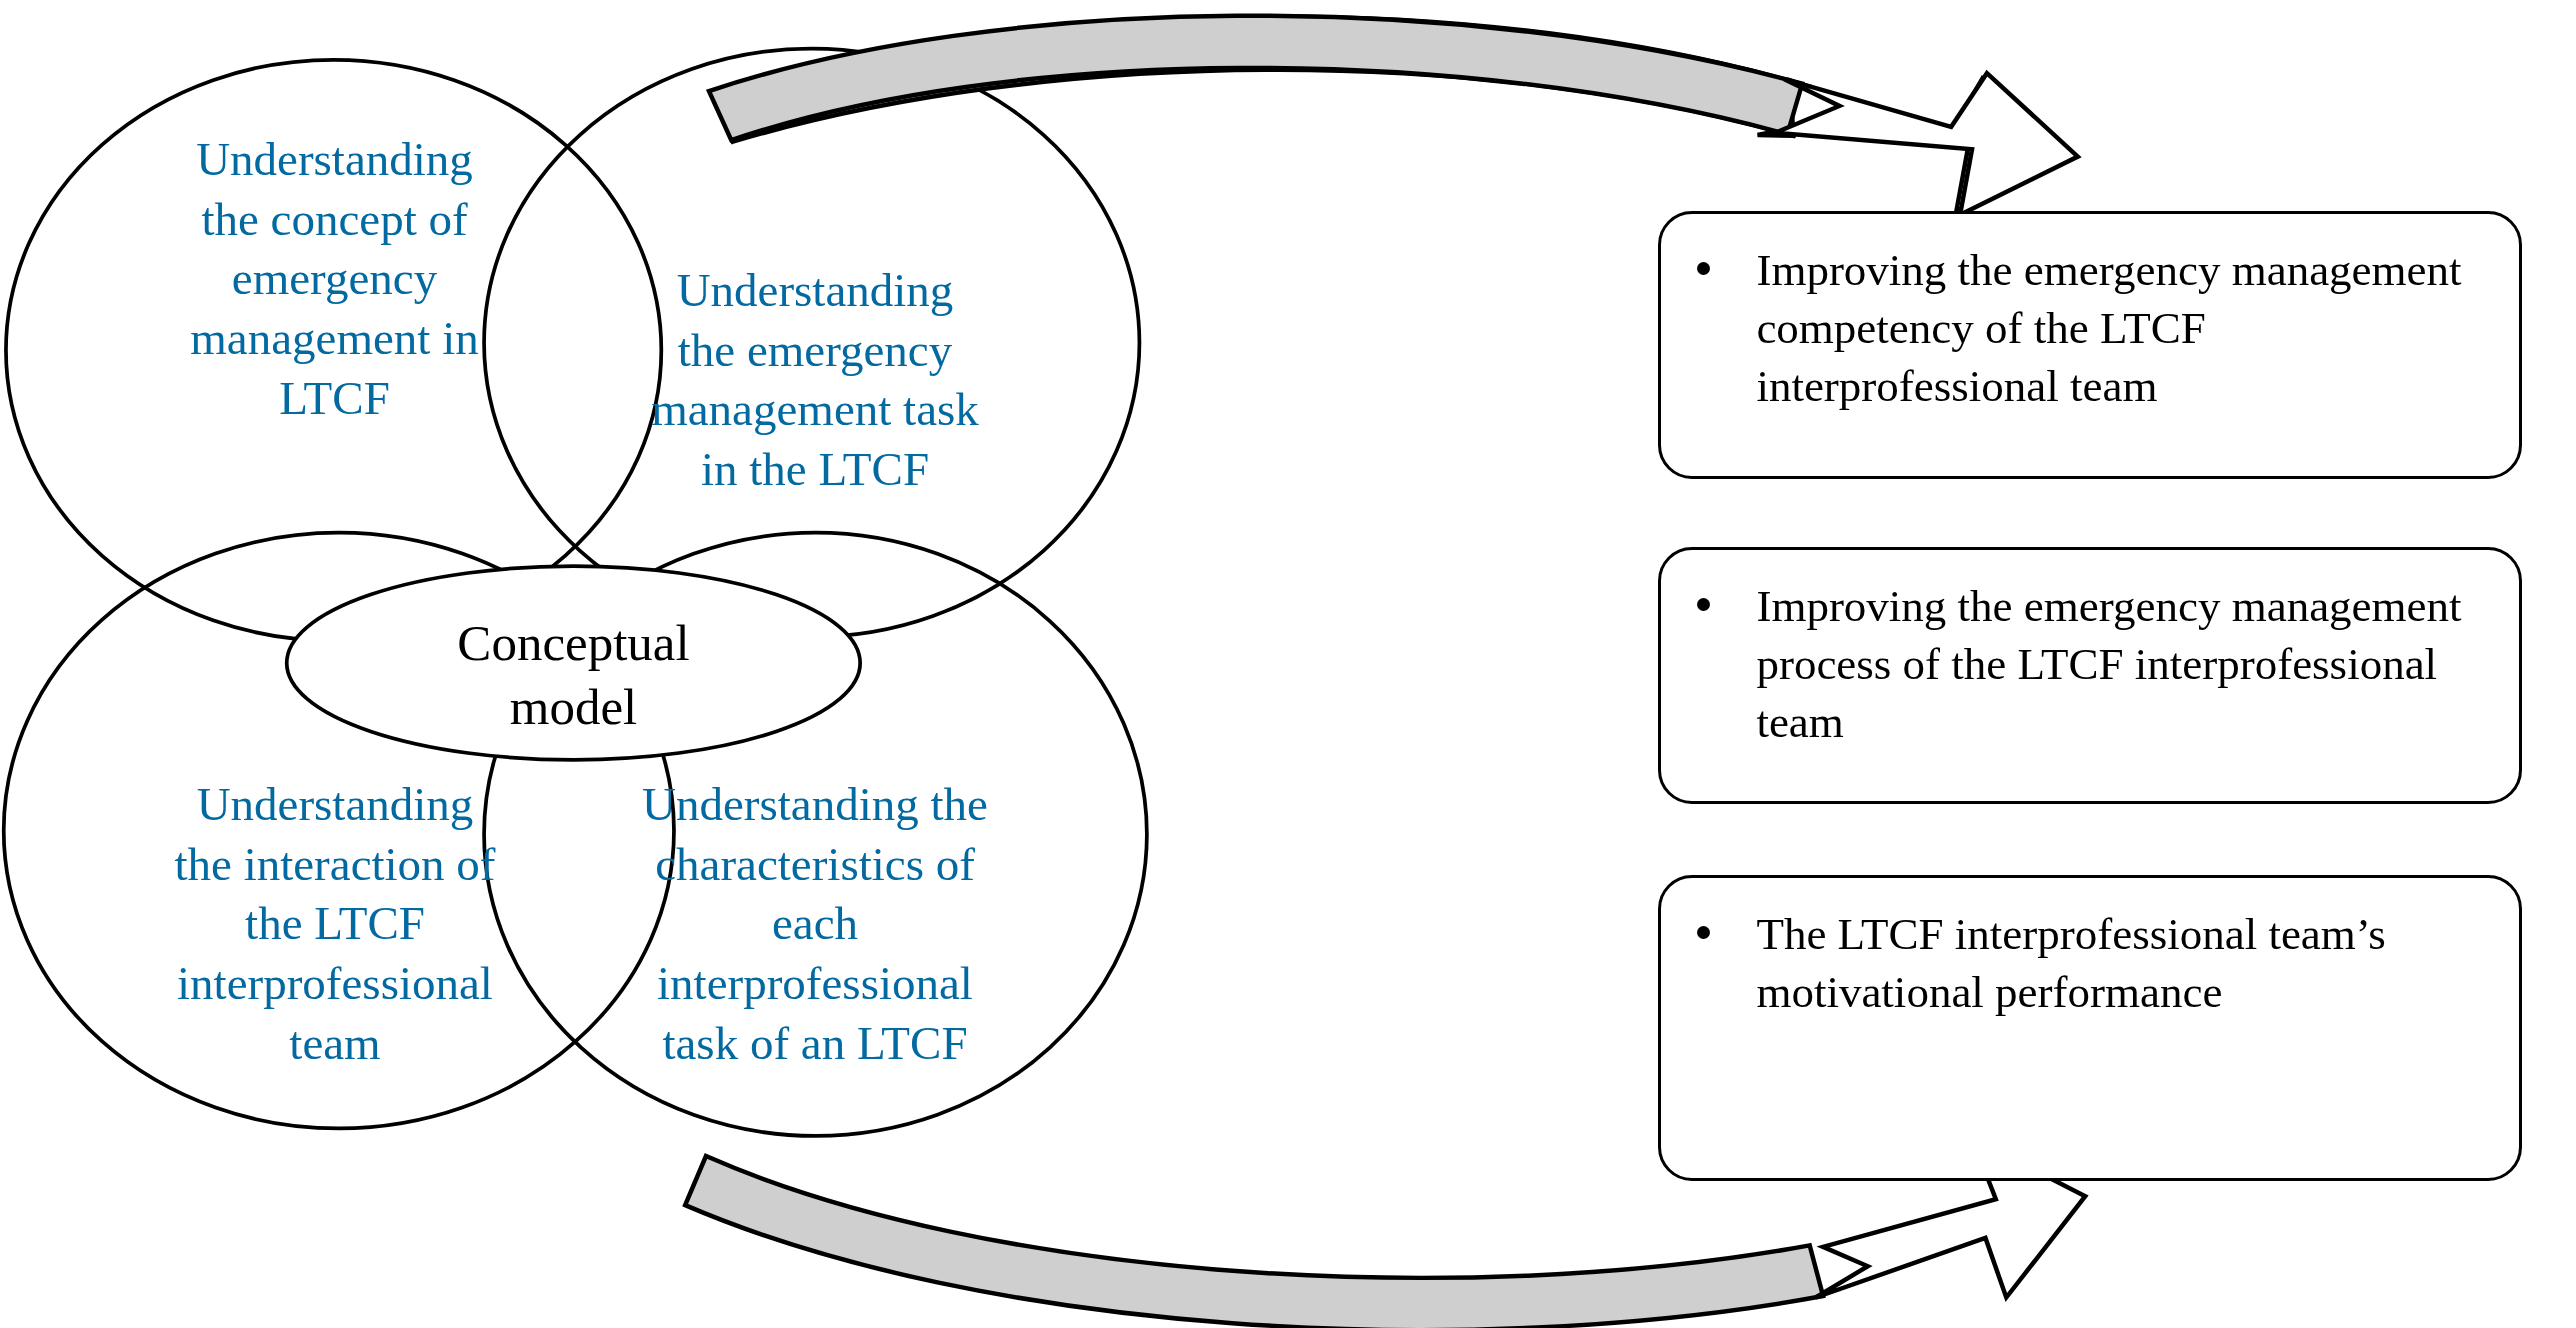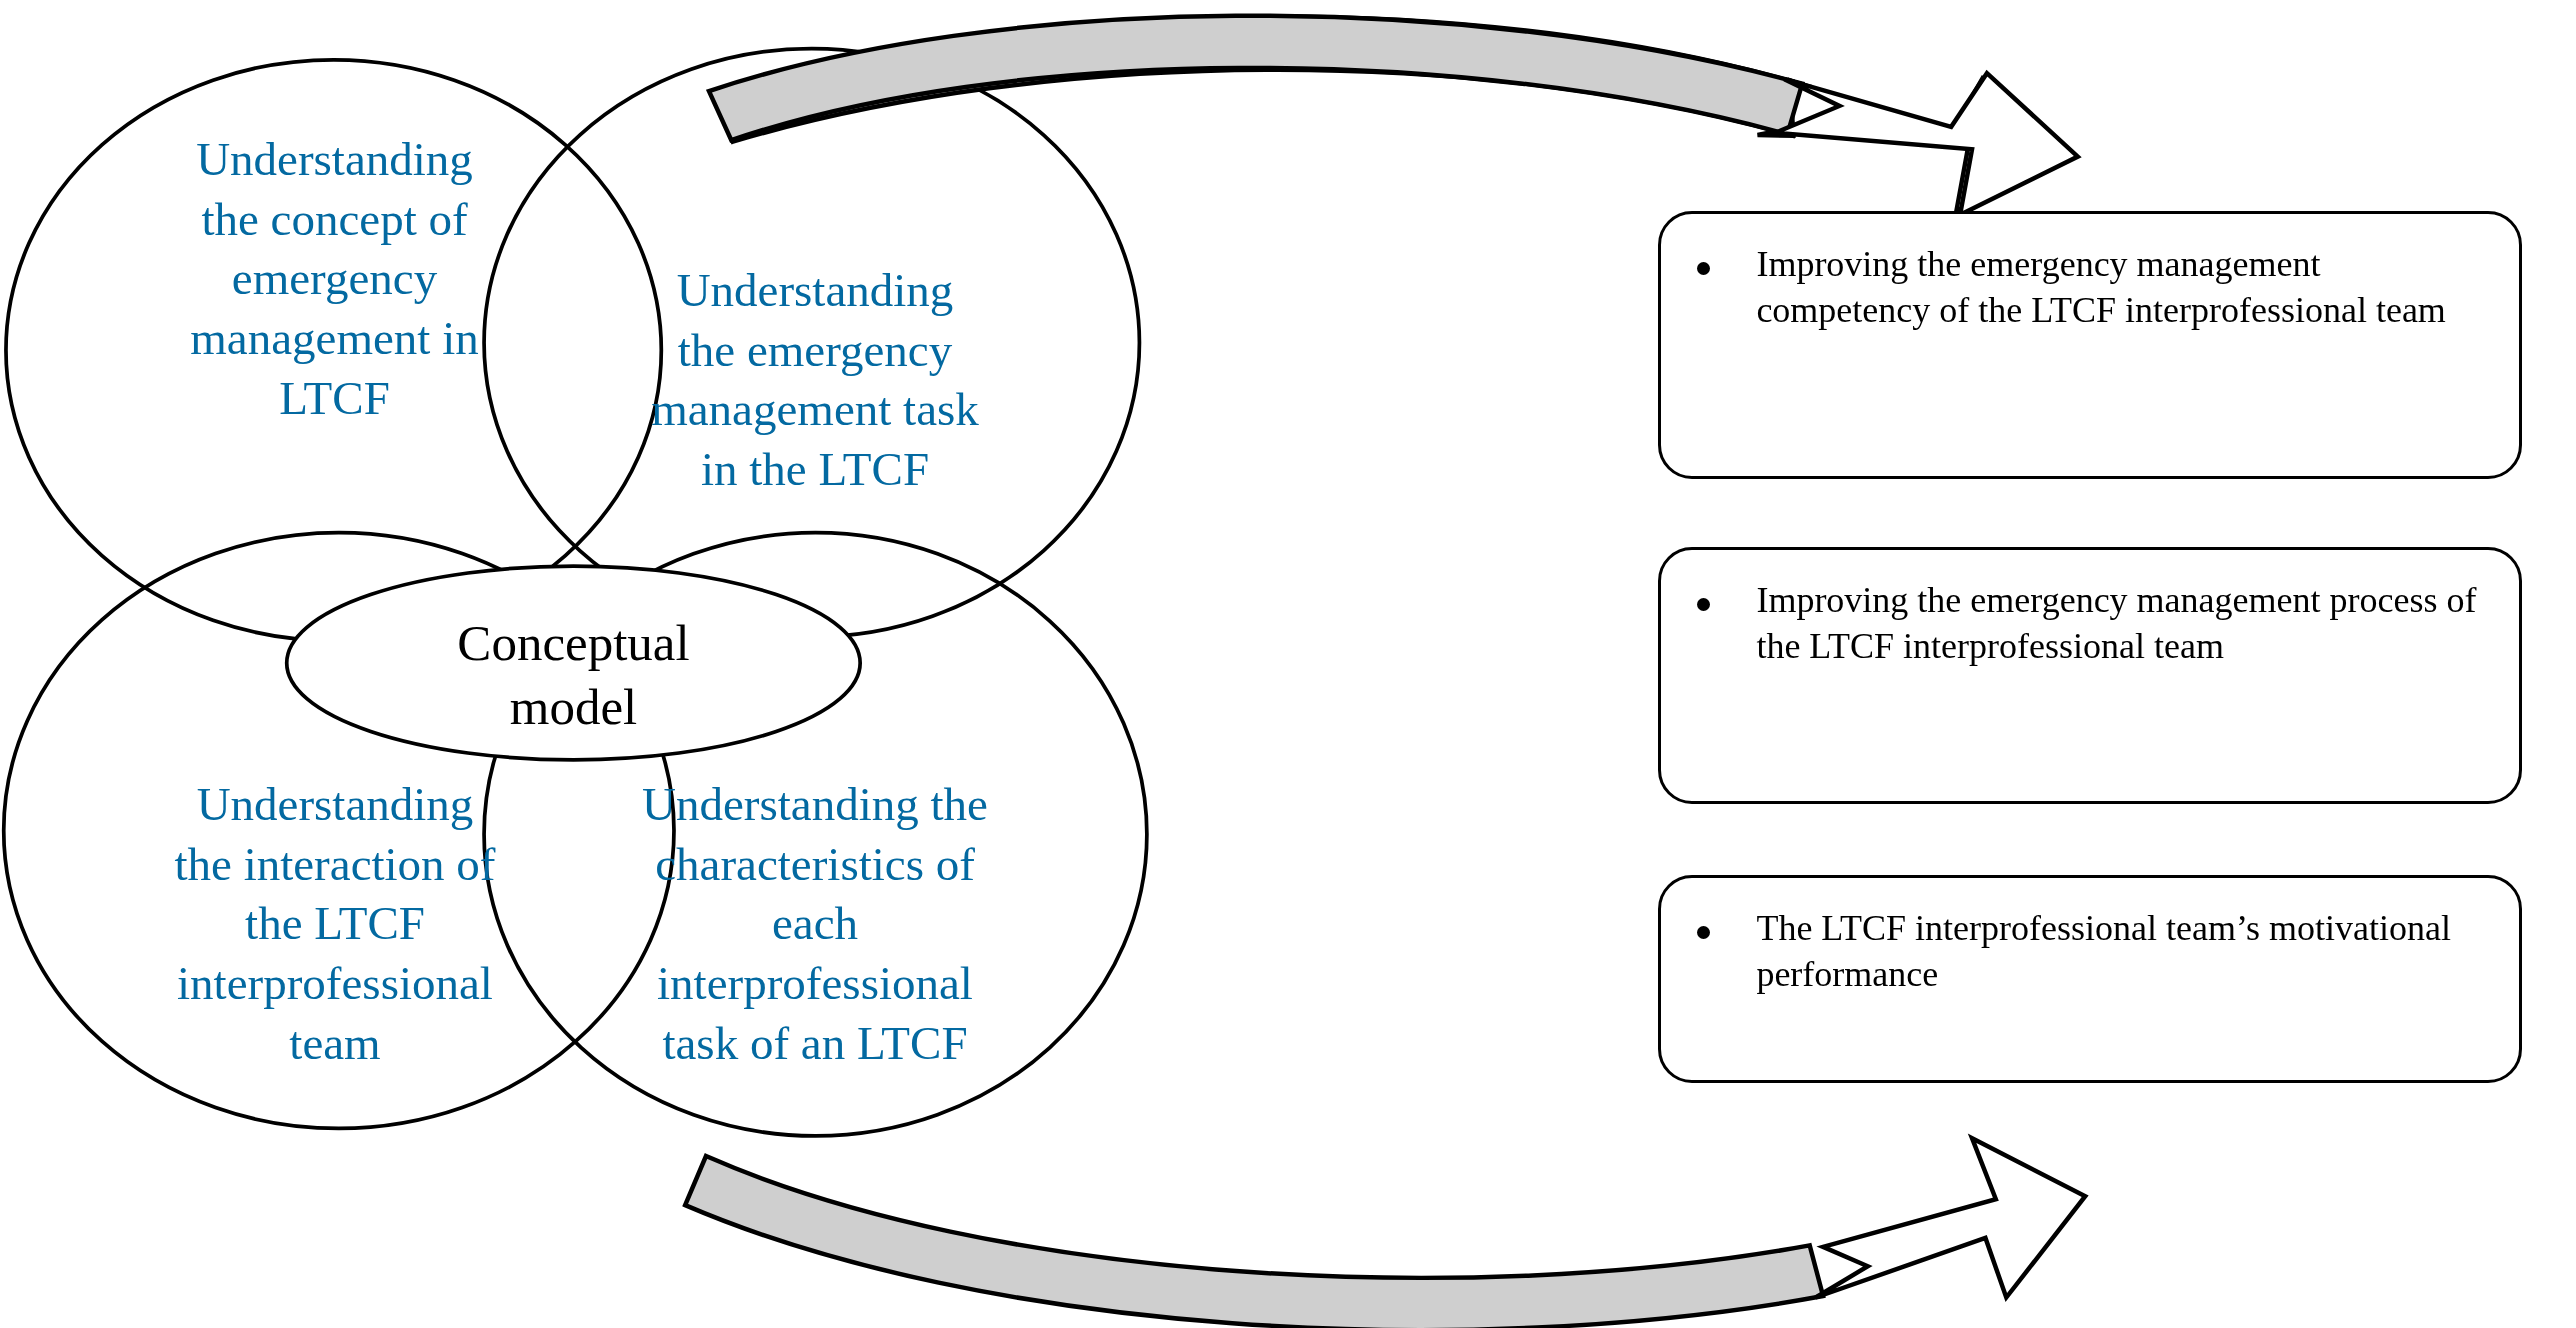--- a/index.html
+++ b/index.html
@@ -78,21 +78,21 @@
   .bullet-dot {
     width: 13.4px;
     height: 13.4px;
     border-radius: 50%;
     background: #000000;
     flex: 0 0 auto;
     margin-left: 36px;
     margin-top: 48px;
   }
   .outcome-text {
-    font-size: 36px;
+    font-size: 45px;
     line-height: 1.29;
     color: #000000;
     margin-left: 46px;
     margin-top: 27px;
     margin-right: 22.3px;
   }
 </style>
 </head>
 <body>
 
@@ -195,19 +195,19 @@
   <div class="outcome-box" style="left:1658px; top:211px; width:864px; height:268px;">
     <span class="bullet-dot"></span>
     <div class="outcome-text">Improving the emergency management competency of the LTCF interprofessional team</div>
   </div>
 
   <div class="outcome-box" style="left:1658px; top:547px; width:864px; height:257px;">
     <span class="bullet-dot"></span>
     <div class="outcome-text">Improving the emergency management process of the LTCF interprofessional team</div>
   </div>
 
-  <div class="outcome-box" style="left:1658px; top:875px; width:864px; height:208px;">
+  <div class="outcome-box" style="left:1658px; top:875px; width:864px; height:306px;">
     <span class="bullet-dot"></span>
     <div class="outcome-text">The LTCF interprofessional team’s motivational performance</div>
   </div>
 
 </div>
 
 
 </body></html>

